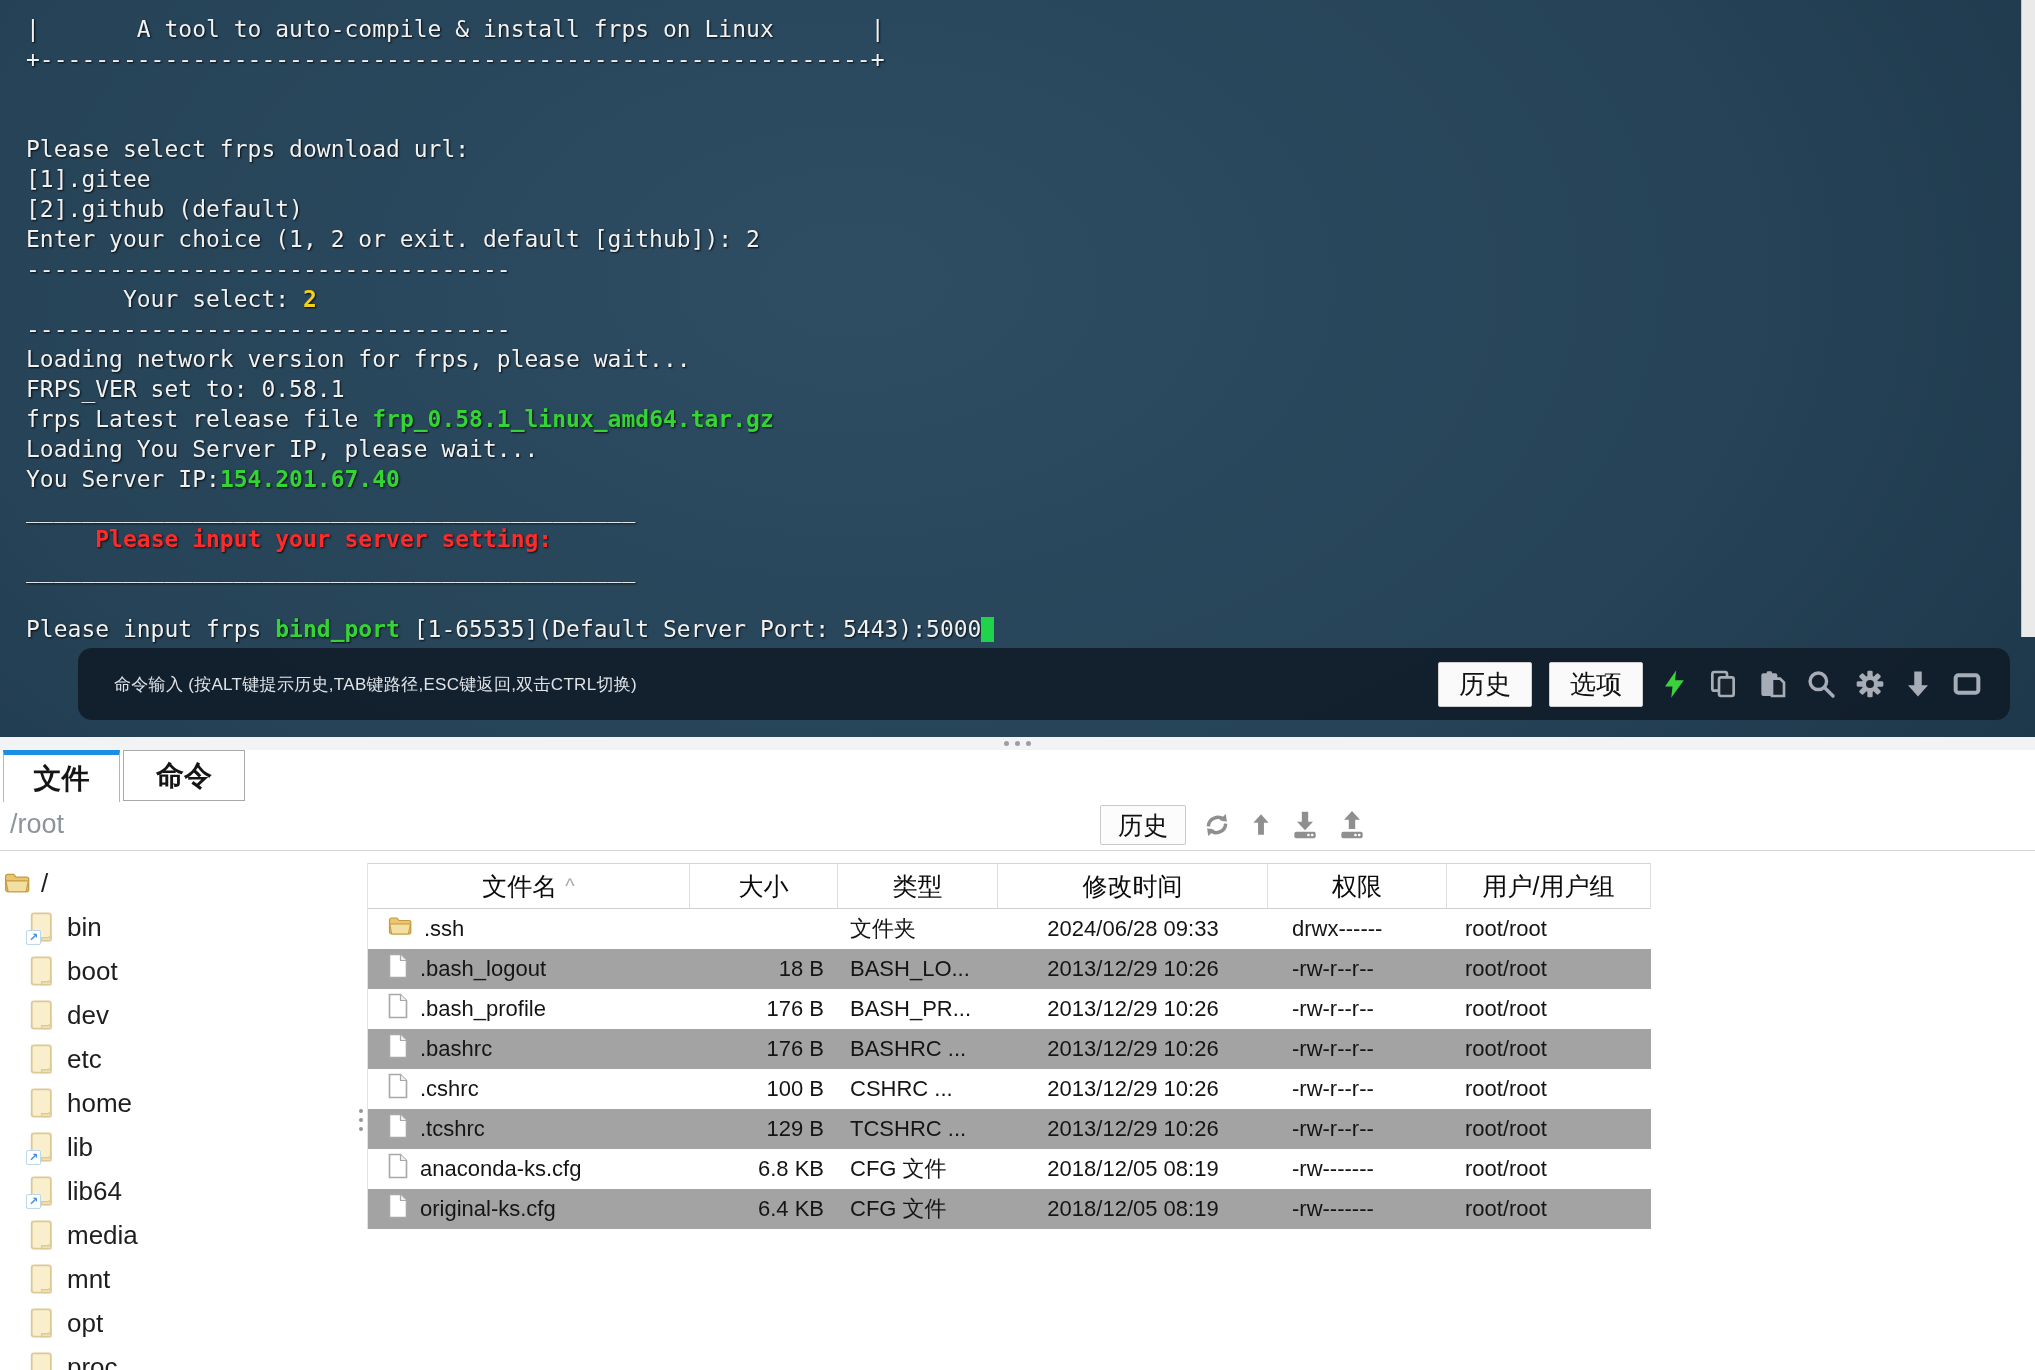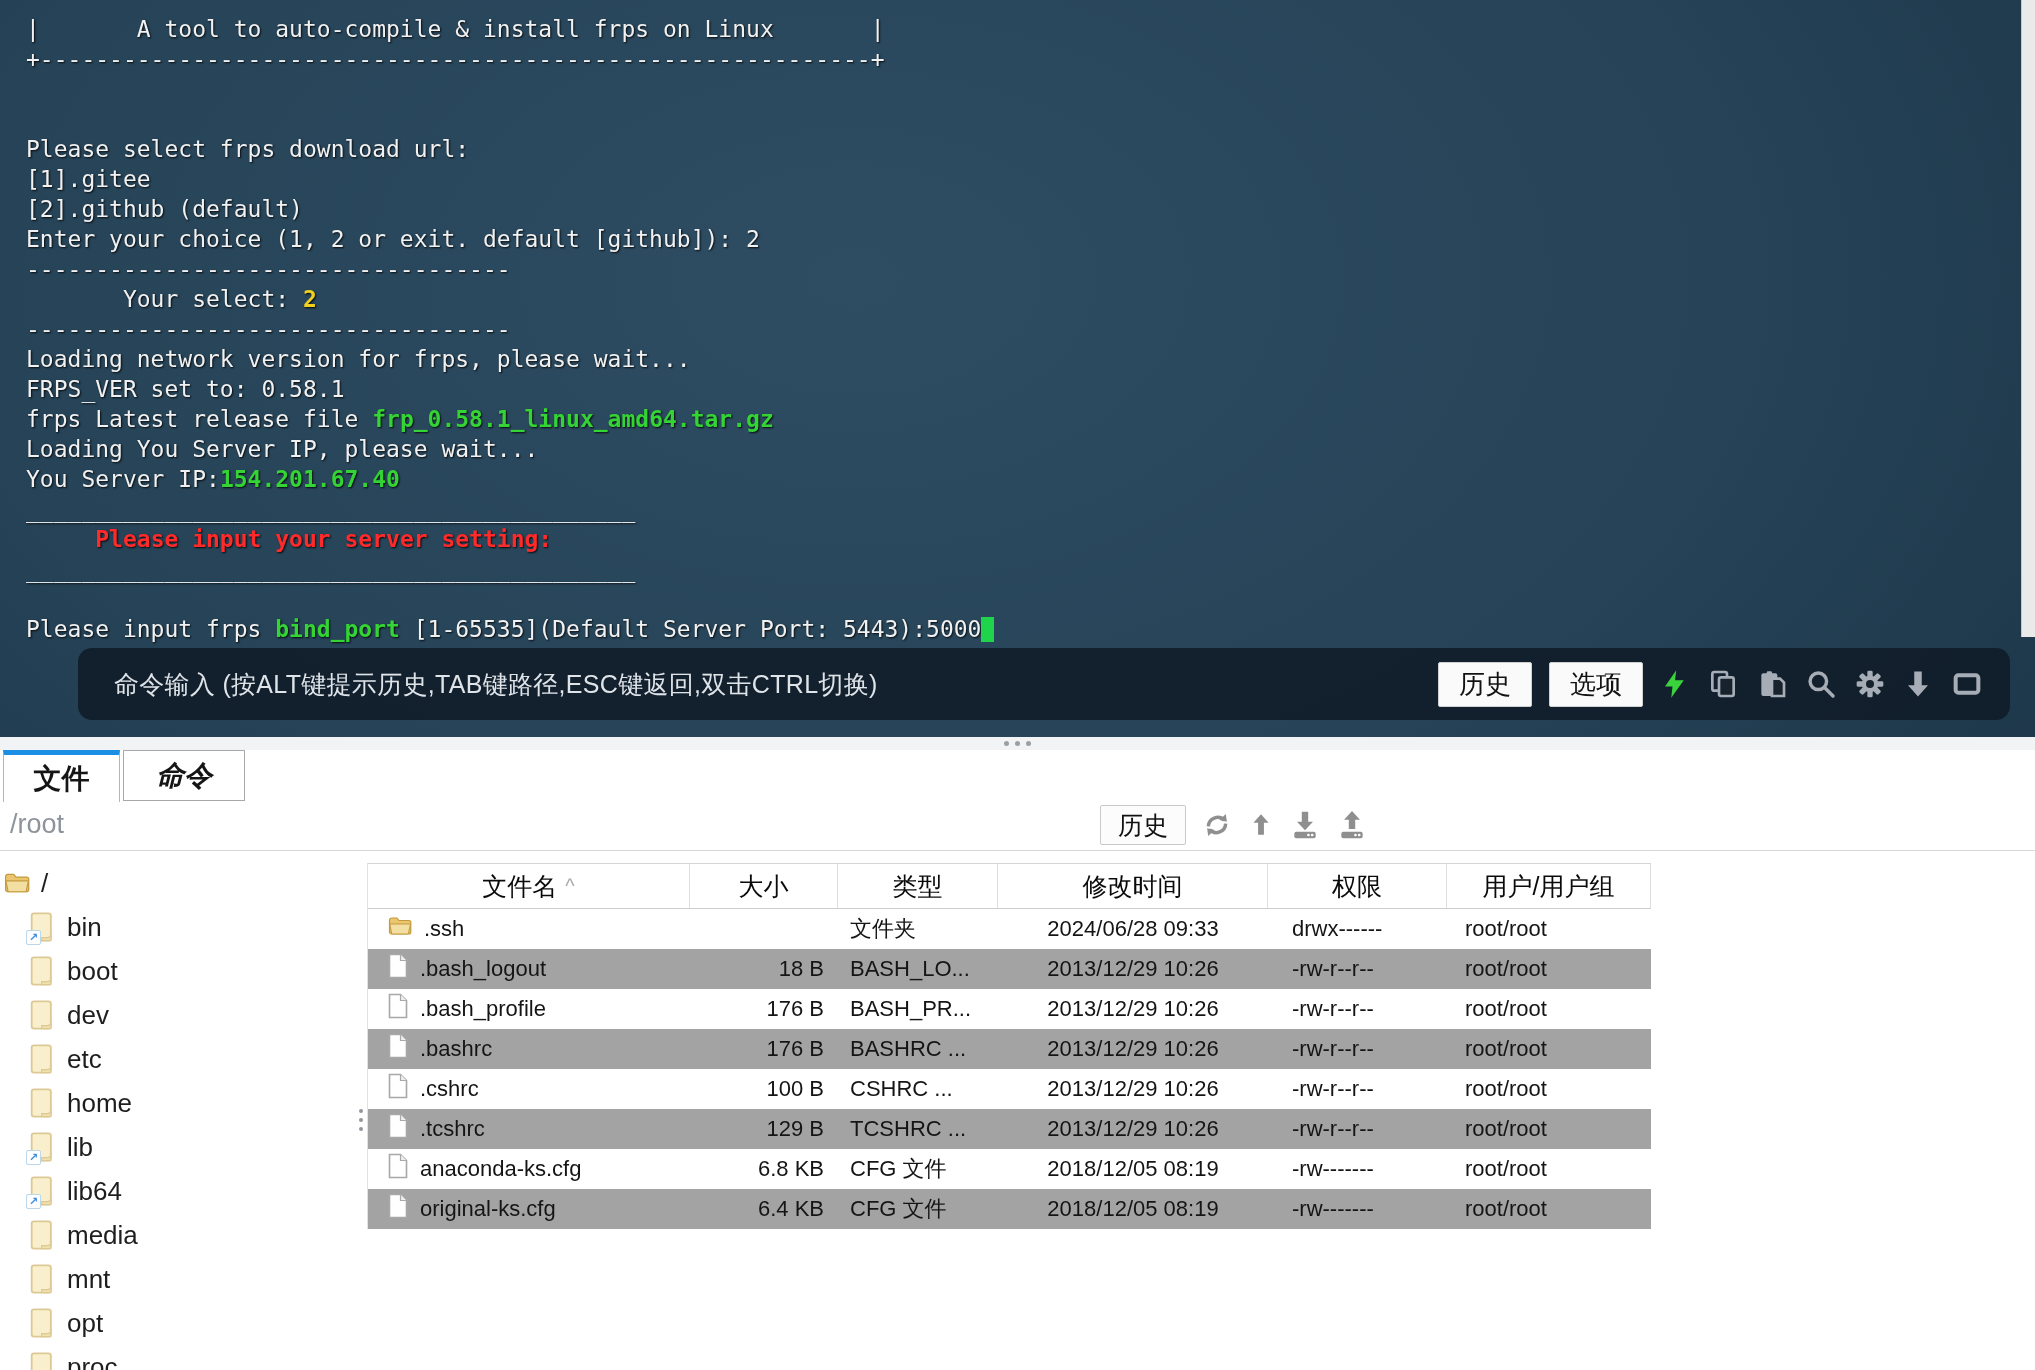--- a/index.html
+++ b/index.html
@@ -16,38 +16,38 @@
   .c-fg{color:#f1f1f1;}
   .c-green{color:#35d435;font-weight:bold;}
   .c-yellow{color:#f1cf1e;font-weight:bold;}
   .c-red{color:#ff2b2b;font-weight:bold;}
   .cursor{display:inline-block;width:13px;height:25px;background:#1fd34a;vertical-align:-5px;}
   .term-scrollbar{position:absolute;right:0;top:0;width:13px;height:637px;background:#eaeaea;border-left:1px solid #c6c6c6;}
 
   
   .cmd-bar{position:absolute;left:78px;top:648px;width:1932px;height:72px;
     background:rgba(15,25,36,.82);border-radius:14px;display:flex;align-items:center;box-sizing:border-box;}
-  .cmd-placeholder{margin-left:36px;font-size:25px;color:#dfe4e9;letter-spacing:.3px;white-space:nowrap;}
+  .cmd-placeholder{margin-left:36px;font-size:17px;color:#dfe4e9;letter-spacing:.3px;white-space:nowrap;}
   .cmd-right{margin-left:auto;display:flex;align-items:center;gap:17px;padding-right:26px;}
   .cmd-btn{height:45px;padding:0 20px;background:#fafafa;border:1px solid #cfcfcf;border-radius:2px;
     font-size:26px;color:#111;font-family:inherit;display:flex;align-items:center;}
   .ico{display:block;}
 
   
   .splitter{position:absolute;left:0;top:737px;width:2035px;height:13px;background:#f2f3f4;
     display:flex;justify-content:center;align-items:center;gap:6px;}
   .splitter i{width:5px;height:5px;border-radius:50%;background:#98a0a6;}
 
   
   .panel{position:absolute;left:0;top:750px;width:2035px;height:620px;background:#fff;}
   .tab{position:absolute;top:0;background:#fff;display:flex;align-items:center;justify-content:center;
     font-size:28px;color:#151515;box-sizing:border-box;}
   .tab.active{left:3px;width:117px;height:52px;font-weight:700;
     border-top:5px solid #1a8fe3;border-left:1px solid #b5b5b5;border-right:1px solid #b5b5b5;}
-  .tab.inactive{left:123px;width:122px;height:51px;font-weight:600;border:1px solid #a8a8a8;font-style:italic;}
+  .tab.inactive{left:123px;width:122px;height:51px;font-weight:600;border:1px solid #a8a8a8;}
   .pathrow{position:absolute;left:0;top:52px;height:49px;width:2035px;border-bottom:1px solid #d8d8d8;box-sizing:border-box;}
   .path{position:absolute;left:10px;top:7px;font-size:27px;color:#8d949b;}
   .ptools{position:absolute;left:1100px;top:3px;display:flex;align-items:center;gap:15px;}
   .pbtn{height:40px;padding:0 17px;background:#fcfcfc;border:1px solid #c9c9c9;border-radius:2px;
     font-size:25px;color:#111;font-family:inherit;display:flex;align-items:center;}
 
   .content{position:absolute;left:0;top:101px;width:2035px;height:519px;overflow:hidden;}
   .sidebar{position:absolute;left:0;top:0;width:355px;height:519px;padding-top:10px;box-sizing:border-box;overflow:hidden;}
   .trow{position:relative;height:44px;display:flex;align-items:center;}
   .trow .lbl{font-size:26px;color:#1e1e1e;margin-left:11px;}

